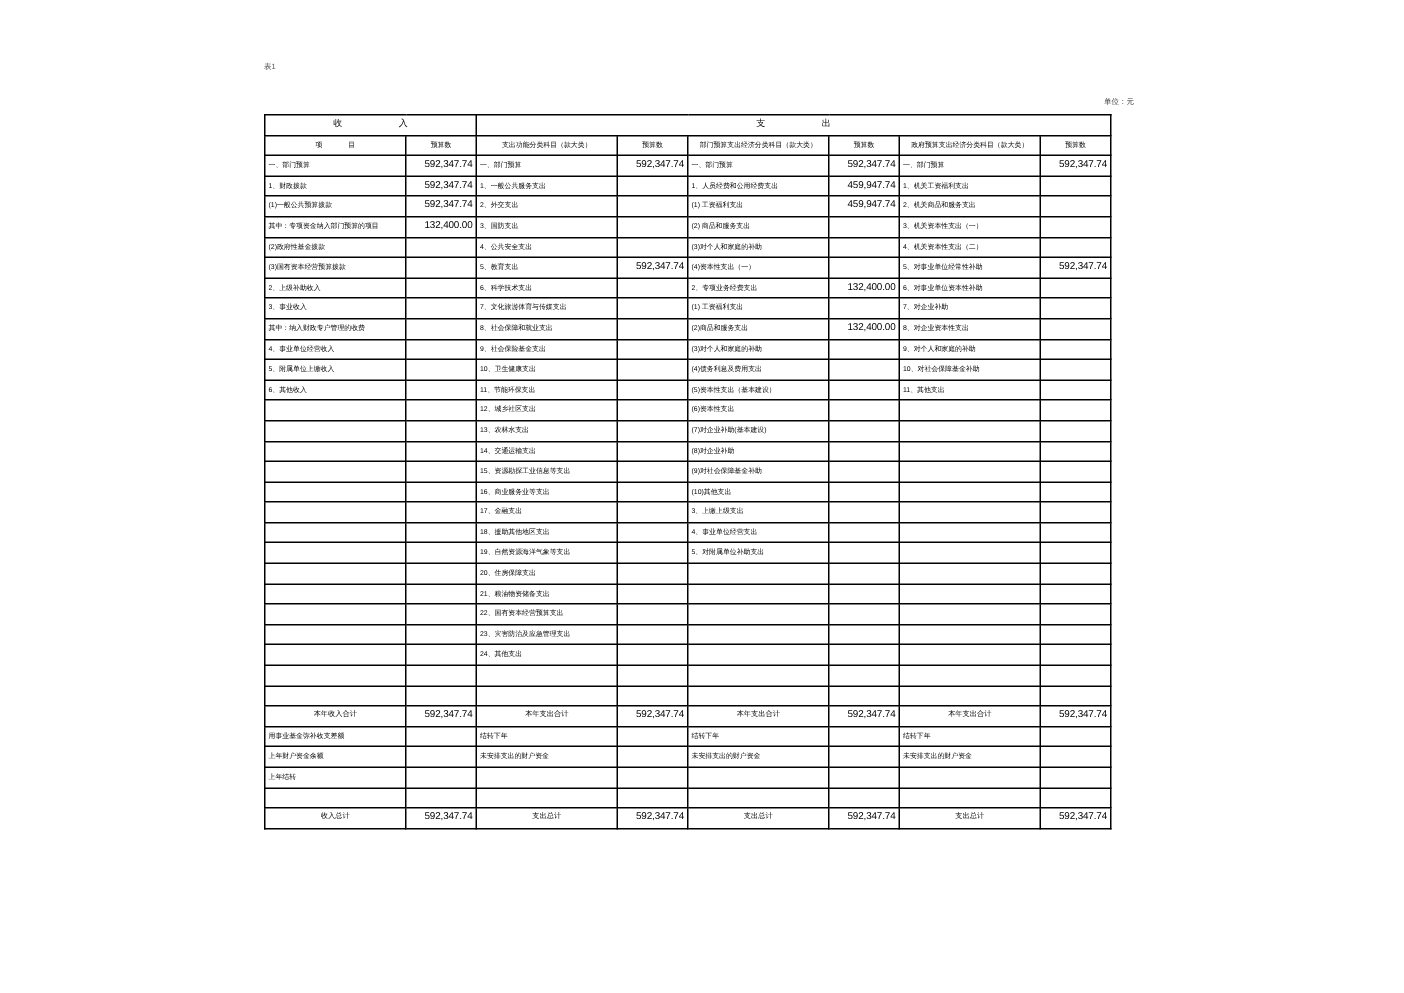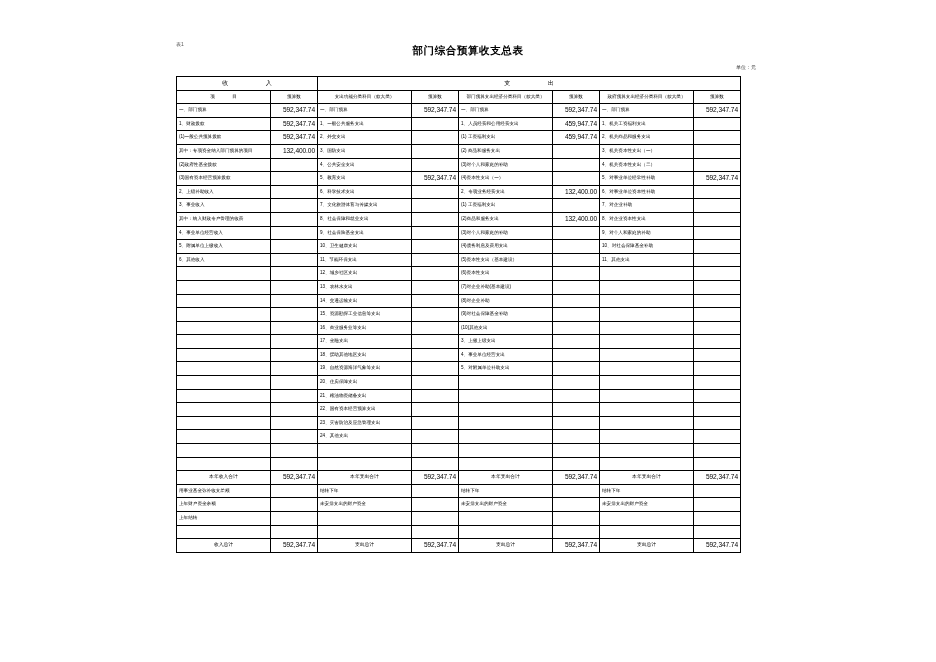--- a/index.html
+++ b/index.html
@@ -103,21 +103,20 @@
     font-weight: bold;
     font-size: 4.8px;
   }
 </style>
 </head>
 <body>
 
 <div class="page">
 
   <div class="sheet-tag">表1</div>
-  <div class="doc-title">部门综合预算收支总表</div>
   <div class="unit-note">单位：元</div>
 
   <div class="table-wrap">
     <table class="budget">
       <colgroup>
         <col class="lbl">
           <col class="amt">
         <col class="lbl">
           <col class="amt">
         <col class="lbl">

